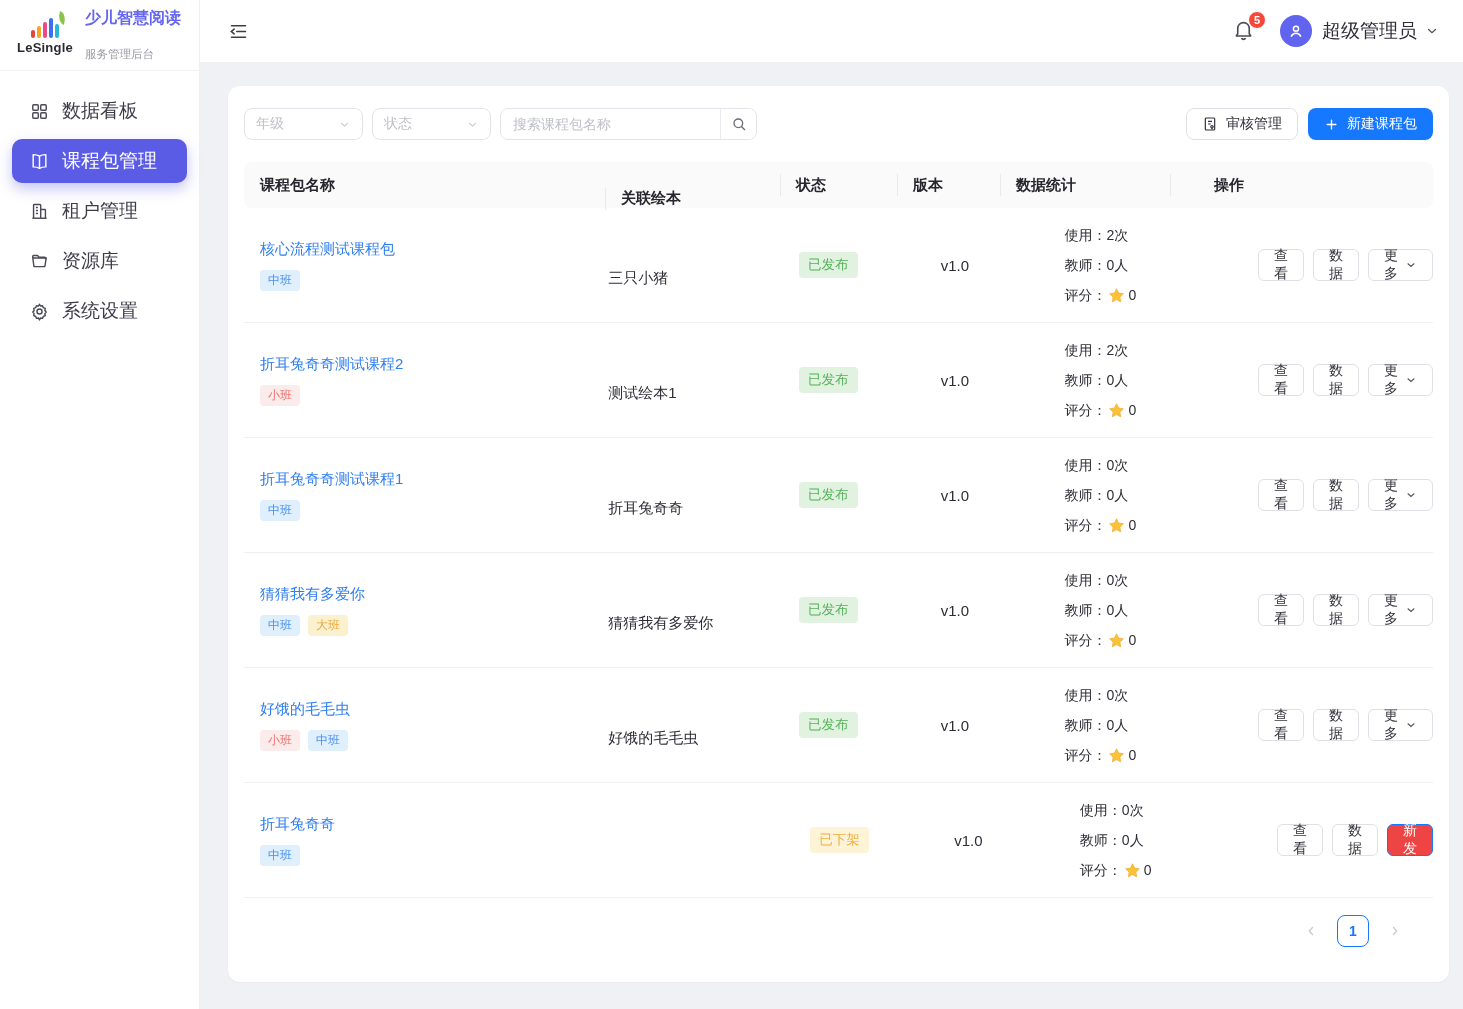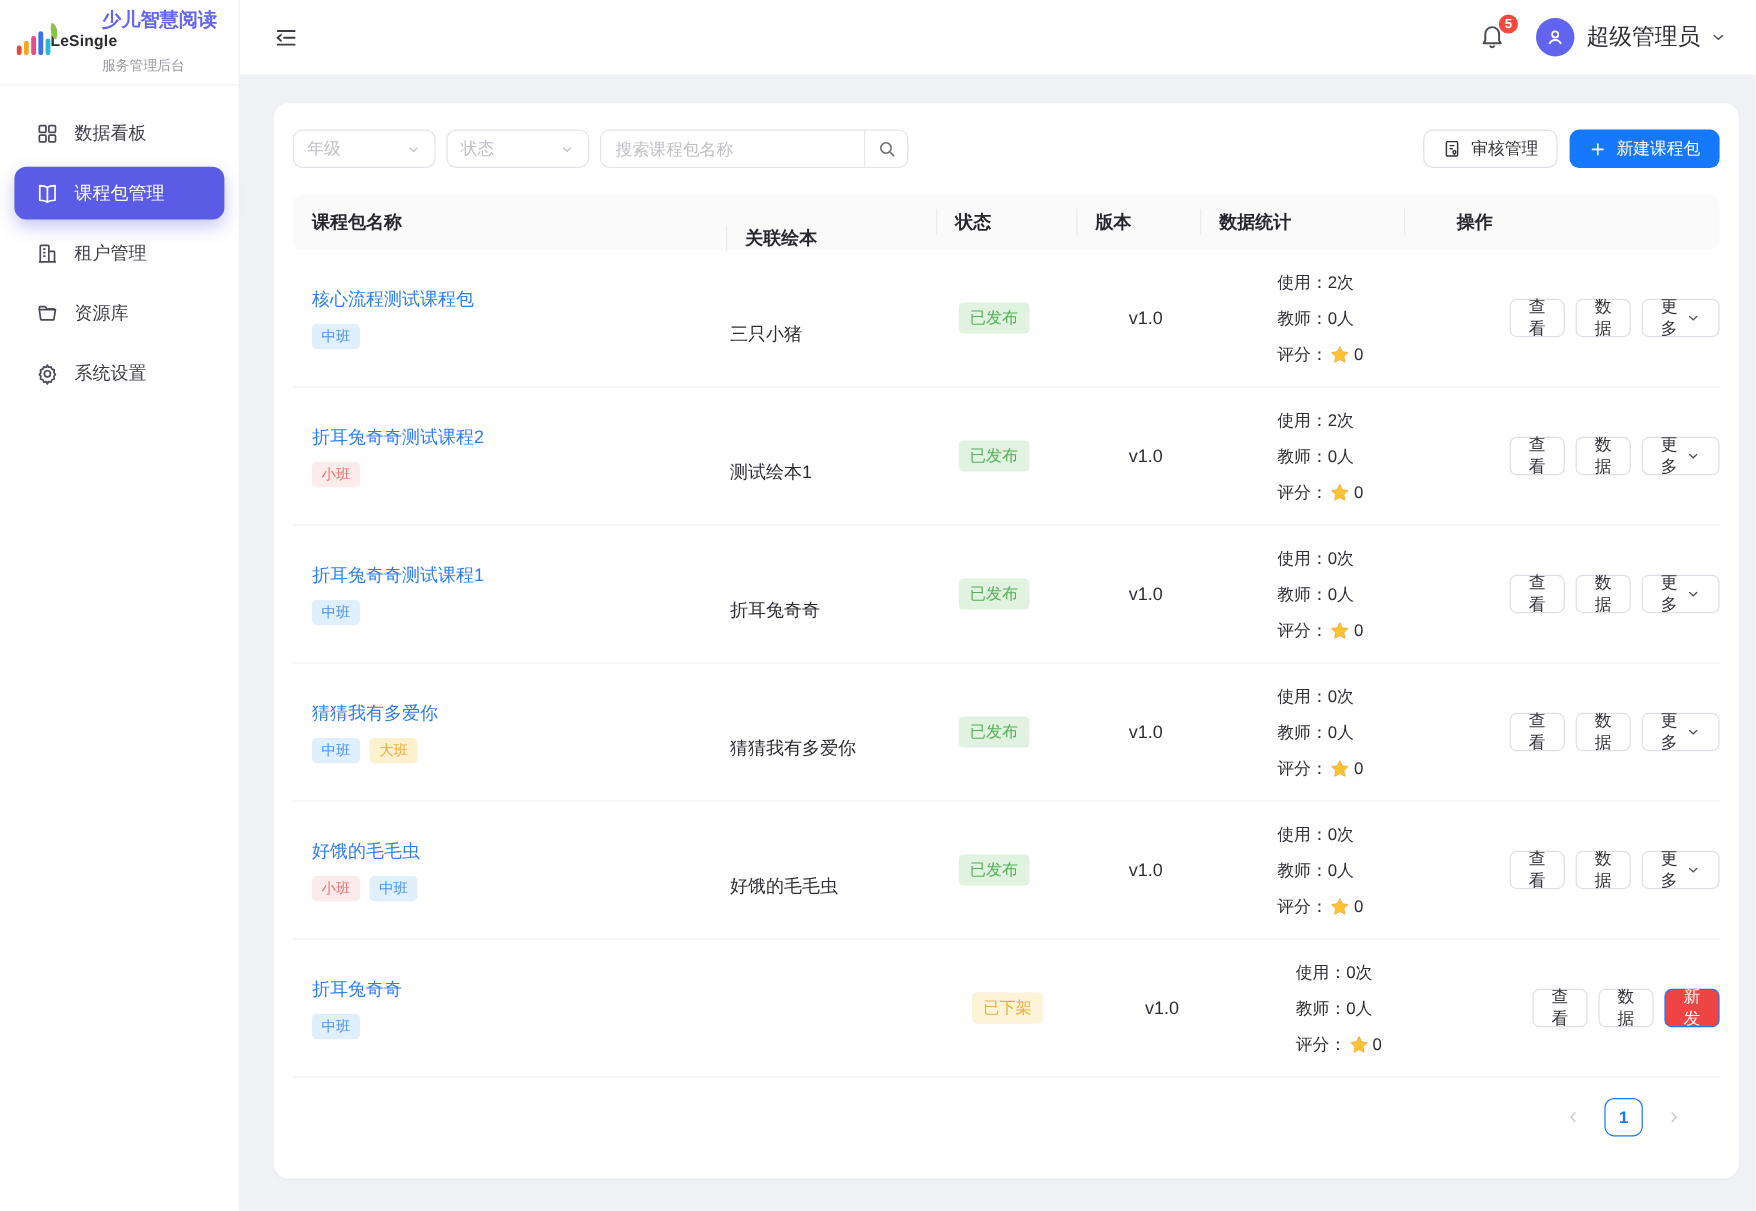--- a/index.html
+++ b/index.html
@@ -6,35 +6,35 @@
   html,body { width:1463px; height:1009px; overflow:hidden;
     font-family:"Liberation Sans","DejaVu Sans",sans-serif; background:#fff; }
   button { font-family:inherit; cursor:pointer; }
   svg { display:block; }
 
   
   .sidebar { position:absolute; left:0; top:0; width:200px; height:1009px;
     background:#fff; border-right:1px solid #f0f0f2; z-index:3; }
   .logo-row { height:71px; display:flex; align-items:center; gap:9px;
     padding:0 10px 0 14px; border-bottom:1px solid #f2f2f4; }
-  .logo-mark { width:62px; display:flex; flex-direction:row; align-items:flex-start; }
+  .logo-mark { width:62px; display:flex; flex-direction:column; align-items:center; }
   .logo-bars { display:flex; align-items:flex-end; gap:2px; height:22px; position:relative; }
   .logo-bars i { width:4px; border-radius:2px; display:block; }
   .b1{height:8px;background:#e8453c;} .b2{height:12px;background:#f5a623;}
   .b3{height:16px;background:#e84a8a;} .b4{height:20px;background:#3b6ff0;}
   .b5{height:14px;background:#29b6d8;}
   .logo-leaf { position:absolute; right:-7px; top:-4px; width:8px; height:12px;
     background:#8bc34a; border-radius:0 100% 0 100%; transform:rotate(18deg); }
   .logo-text { font-size:13px; font-weight:700; color:#2b2b33; margin-top:2px; letter-spacing:.2px; }
   .brand-title { font-size:16px; font-weight:700; color:#6466f1; line-height:20px; }
   .brand-sub { font-size:11.5px; color:#9a9aa4; margin-top:19px; }
 
   .menu { padding:18px 12px 0 12px; }
   .menu-item { height:44px; margin-bottom:6px; border-radius:10px; display:flex;
-    align-items:center; gap:13px; padding:0 0 0 18px; color:#3d3d4a; font-size:15px; cursor:pointer; }
+    align-items:center; gap:13px; padding:0 0 0 18px; color:#3d3d4a; font-size:19px; cursor:pointer; }
   .menu-item .mi-icon { width:19px; height:19px; color:#4a4a58; flex:none; }
   .menu-item.active { background:#5b5ce6; color:#fff;
     box-shadow:0 6px 14px rgba(91,92,230,.35); }
   .menu-item.active .mi-icon { color:#fff; }
 
   
   .topbar { position:absolute; left:200px; top:0; right:0; height:62px; background:#fff;
     display:flex; align-items:center; padding:0 24px 0 24px; z-index:2; }
   .collapse-btn { width:28px; height:28px; border:none; background:transparent;
     color:#3d3d46; display:flex; align-items:center; justify-content:center; }

